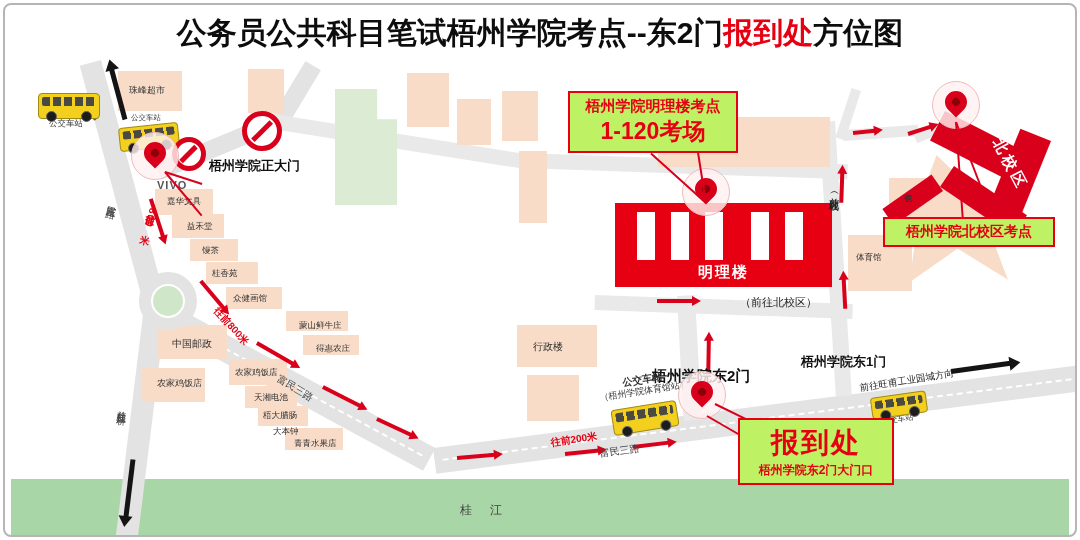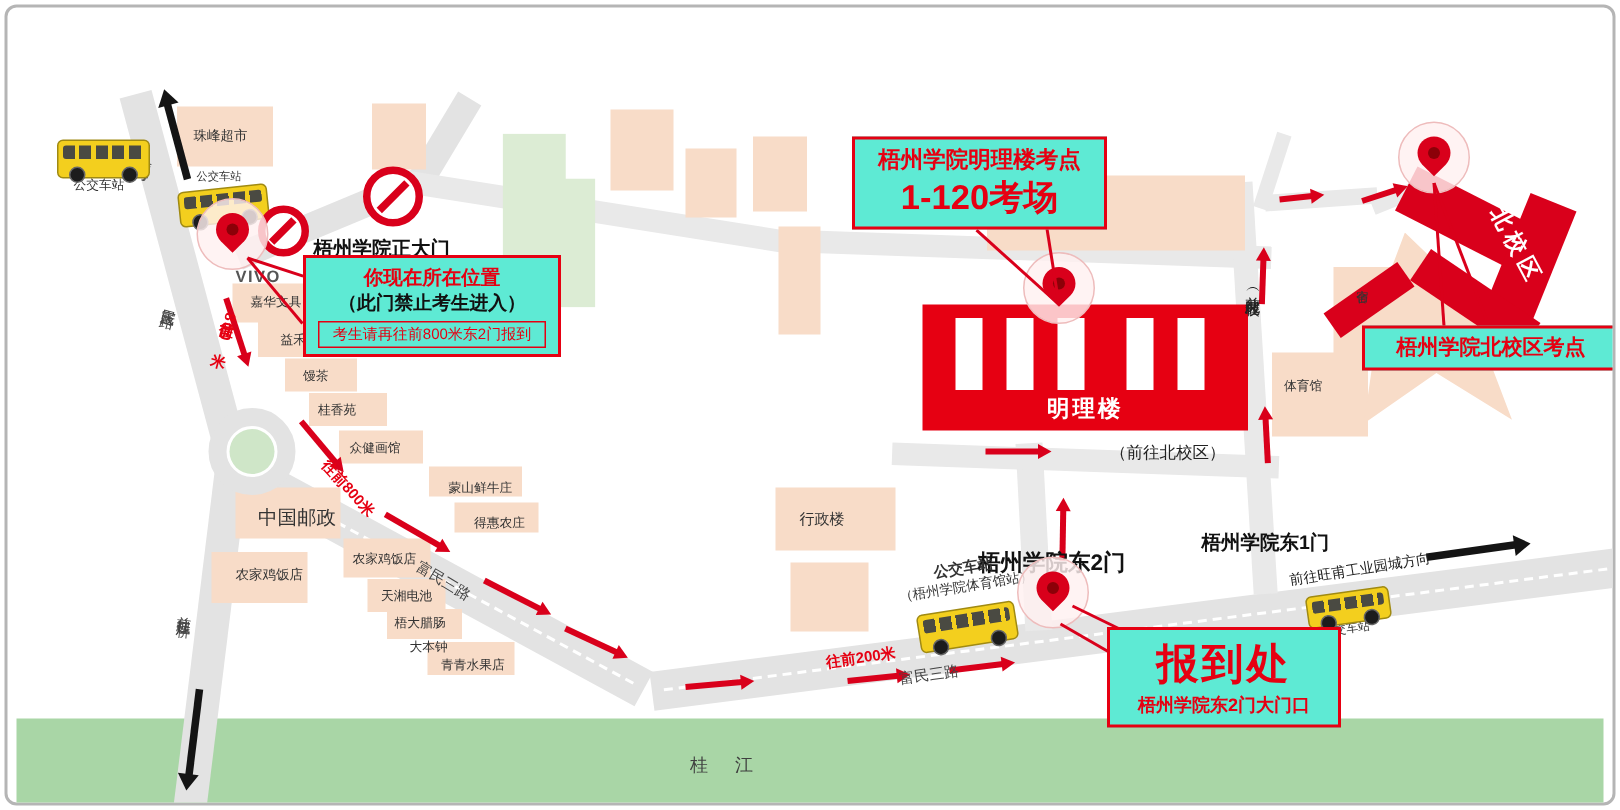--- a/index.html
+++ b/index.html
@@ -27,38 +27,39 @@
       border-left:11px solid #141414;border-top:7px solid transparent;border-bottom:7px solid transparent;}
   .noentry{position:absolute;border-radius:50%;background:#fff;border:5px solid #d9001b;z-index:12;}
   .noentry::after{content:"";position:absolute;left:6%;top:50%;width:88%;height:5px;background:#d9001b;
       transform:translateY(-50%) rotate(-45deg);}
   .halo{position:absolute;width:46px;height:46px;border-radius:50%;background:rgba(255,240,240,.82);
       border:1px solid #eebcbc;transform:translate(-50%,-50%);z-index:13;}
   .pinwrap{position:absolute;width:0;height:0;z-index:14;}
   .pin{position:absolute;left:-11px;top:-26px;width:22px;height:22px;background:#d9001b;
       border-radius:50% 50% 50% 0;transform:rotate(-45deg);}
   .pin::after{content:"";position:absolute;left:7px;top:7px;width:8px;height:8px;border-radius:50%;background:#8c0008;}
-  .co{position:absolute;background:#5eead4;border:2px solid #e60012;text-align:center;padding:4px 8px;z-index:20;}
+  .co{position:absolute;background:#bef264;border:2px solid #e60012;text-align:center;padding:4px 8px;z-index:20;}
   .lead{position:absolute;height:2px;background:#d9001b;transform-origin:0 50%;z-index:18;}
   .bus{position:absolute;background:#f3cf1e;border:1px solid #a08a12;border-radius:4px;z-index:12;}
   .bus .win{position:absolute;left:3px;right:3px;top:3px;height:38%;
       background:repeating-linear-gradient(90deg,#4a4a42 0 8px,#f3cf1e 8px 11px);border-radius:2px;}
   .bus .w1,.bus .w2{position:absolute;bottom:-4px;width:9px;height:9px;border-radius:50%;background:#1c1c1c;border:1.5px solid #666;}
   .bus .w1{left:7px}.bus .w2{right:7px}
   .roundabout{position:absolute;left:134px;top:267px;width:58px;height:58px;border-radius:50%;
       background:#fff;border:12px solid #e3e3e3;box-sizing:border-box;z-index:3;}
   .roundabout i{position:absolute;left:50%;top:50%;width:30px;height:30px;margin:-15px 0 0 -15px;border-radius:50%;background:#cfe6c8;}
   .ribbon{position:absolute;background:#d9001b;transform-origin:0 0;z-index:6;}
 </style>
 </head>
 <body>
 
 <div id="stage">
 <div id="frame">
 
+  <div class="title"><span>公务员公共科目笔试梧州学院考点--东2门</span><span class="hl">报到处</span><span>方位图</span></div>
 
   <div class="river"></div>
   <div class="lbl" style="left:455px;top:499px;font-size:12px;letter-spacing:18px;color:#3f3f3f;z-index:4;">桂江</div>
 
   <div class="road" style="left:96px;top:55px;width:250px;height:22px;transform:rotate(75deg);"></div>
   <div class="road" style="left:162px;top:295px;width:245px;height:22px;transform:rotate(97deg);"></div>
   <div class="road" style="left:268px;top:110px;width:63px;height:18px;transform:rotate(-59deg);"></div>
   <div class="road" style="left:150px;top:158px;width:130px;height:18px;transform:rotate(-22.6deg);"></div>
   <div class="road thin" style="left:262px;top:108px;width:262px;height:15px;transform:rotate(9deg);"></div>
   <div class="road thin" style="left:518px;top:148px;width:325px;height:15px;transform:rotate(2deg);"></div>
@@ -160,21 +161,21 @@
   <div class="lbl" style="left:528px;top:336px;font-size:10px;">行政楼</div>
   <div class="lbl" style="left:851px;top:248px;font-size:8.5px;">体育馆</div>
   <div class="lbl vtext" style="left:898px;top:182px;font-size:8px;">宿舍</div>
   <div class="lbl" style="left:124px;top:80px;font-size:9px;">珠峰超市</div>
   <div class="lbl" style="left:152px;top:174px;font-size:11px;font-weight:bold;color:#555;letter-spacing:1px;">VIVO</div>
   <div class="lbl" style="left:162px;top:192px;">嘉华文具</div>
   <div class="lbl" style="left:182px;top:217px;">益禾堂</div>
   <div class="lbl" style="left:197px;top:241px;">馒茶</div>
   <div class="lbl" style="left:207px;top:264px;">桂香苑</div>
   <div class="lbl" style="left:228px;top:289px;">众健画馆</div>
-  <div class="lbl" style="left:167px;top:333px;font-size:13px;">中国邮政</div>
+  <div class="lbl" style="left:167px;top:333px;font-size:10px;">中国邮政</div>
   <div class="lbl" style="left:152px;top:373px;font-size:9px;">农家鸡饭店</div>
   <div class="lbl" style="left:230px;top:363px;">农家鸡饭店</div>
   <div class="lbl" style="left:249px;top:388px;">天湘电池</div>
   <div class="lbl" style="left:258px;top:406px;text-align:center;">梧大腊肠</div>
   <div class="lbl" style="left:268px;top:422px;">大本钟</div>
   <div class="lbl" style="left:289px;top:434px;">青青水果店</div>
   <div class="lbl" style="left:294px;top:316px;">蒙山鲜牛庄</div>
   <div class="lbl" style="left:311px;top:339px;">得惠农庄</div>
 
   <div class="bus" style="left:33px;top:88px;width:60px;height:24px;">
@@ -227,30 +228,25 @@
 
   <div class="lead" style="left:160px;top:166px;width:39px;transform:rotate(18deg);"></div>
   <div class="lead" style="left:160px;top:166px;width:57px;transform:rotate(50deg);"></div>
   <div class="lead" style="left:701px;top:197px;width:74px;transform:rotate(222deg);"></div>
   <div class="lead" style="left:701px;top:197px;width:51px;transform:rotate(-99deg);"></div>
   <div class="lead" style="left:951px;top:116px;width:102px;transform:rotate(86deg);"></div>
   <div class="lead" style="left:951px;top:116px;width:109px;transform:rotate(69deg);"></div>
   <div class="lead" style="left:702px;top:410px;width:40px;transform:rotate(30deg);"></div>
   <div class="lead" style="left:710px;top:398px;width:43px;transform:rotate(26deg);"></div>
 
-  <div class="co" style="left:197px;top:165px;width:152px;">
-    <div class="red" style="font-size:13px;font-weight:bold;">你现在所在位置</div>
-    <div style="font-size:12.5px;font-weight:bold;color:#111;">（此门禁止考生进入）</div>
-    <div class="red" style="font-size:10px;border:1px solid #e60012;margin-top:3px;padding:1px 2px;">考生请再往前800米东2门报到</div>
-  </div>
   <div class="co" style="left:563px;top:86px;width:150px;">
     <div class="red" style="font-size:15px;font-weight:bold;">梧州学院明理楼考点</div>
     <div class="red" style="font-size:23px;font-weight:bold;">1-120考场</div>
   </div>
-  <div class="co" style="left:903px;top:212px;width:152px;">
+  <div class="co" style="left:878px;top:212px;width:152px;">
     <div class="red" style="font-size:14px;font-weight:bold;">梧州学院北校区考点</div>
   </div>
   <div class="co" style="left:733px;top:413px;width:136px;">
     <div class="red" style="font-size:28px;font-weight:bold;letter-spacing:2px;">报到处</div>
     <div class="red" style="font-size:12px;font-weight:bold;">梧州学院东2门大门口</div>
   </div>
 
 </div>
 </div>
 

